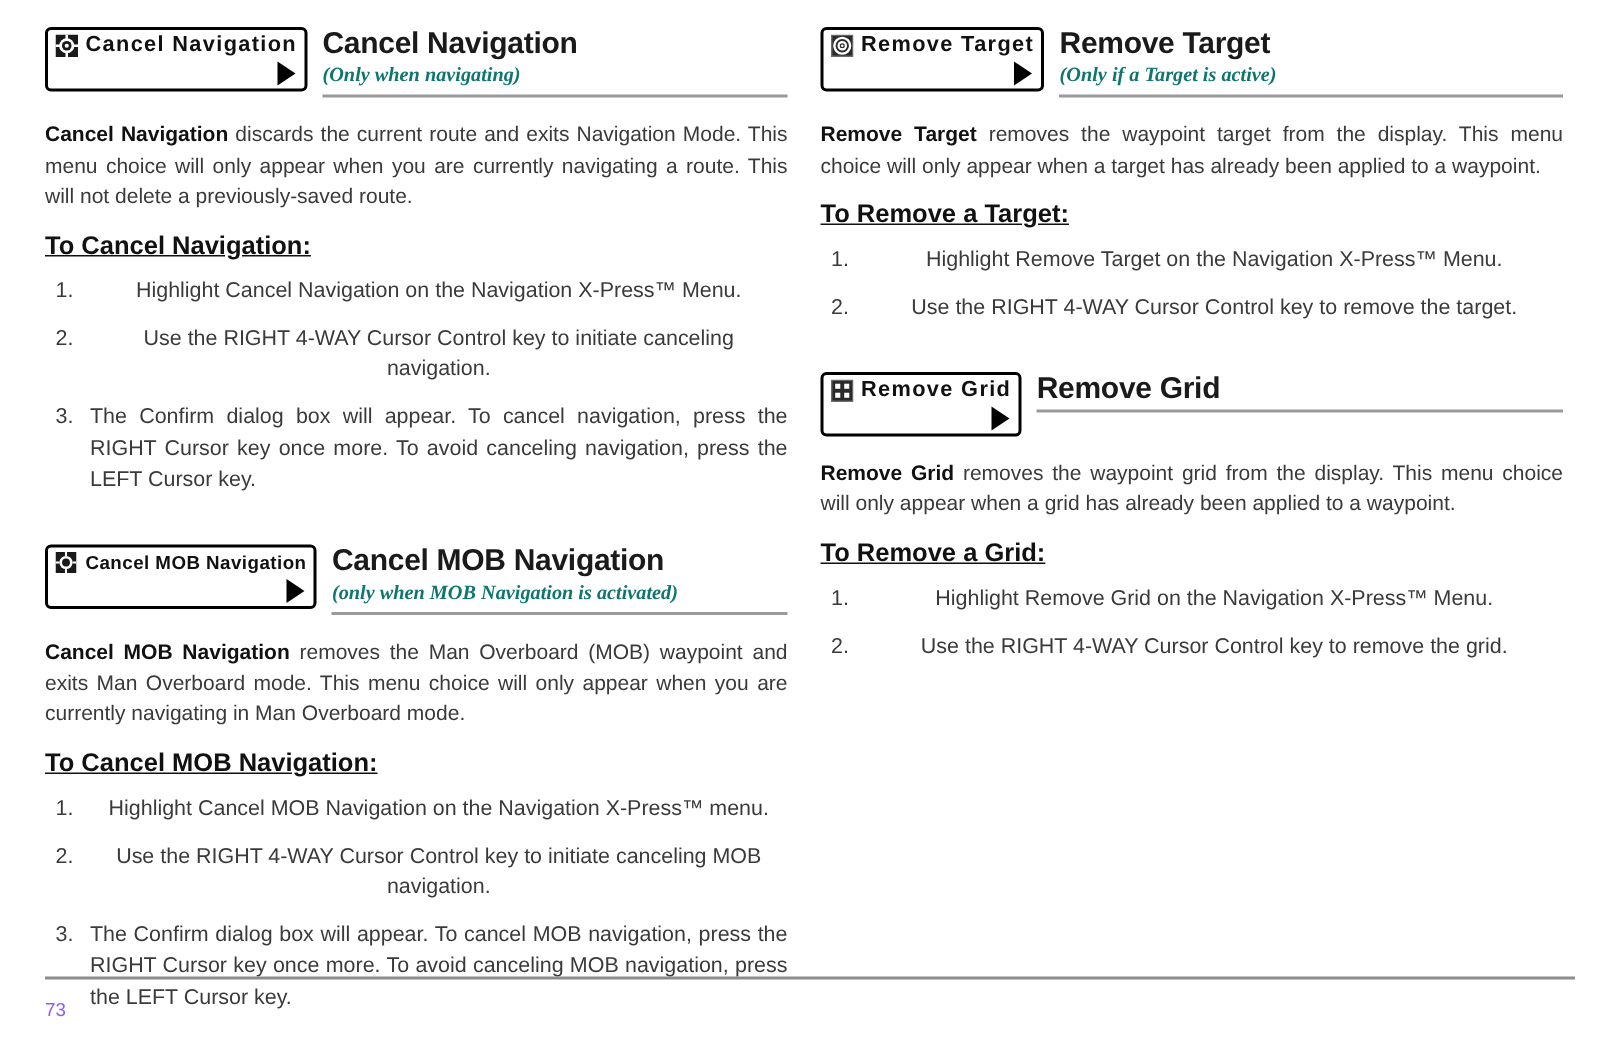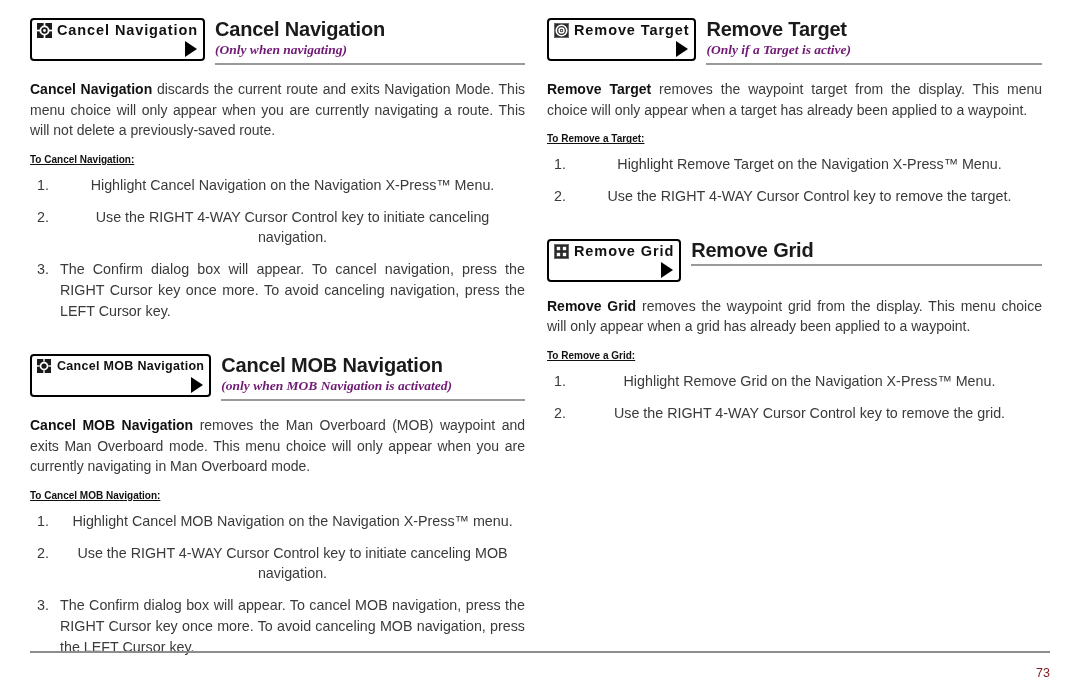--- a/index.html
+++ b/index.html
@@ -107,21 +107,21 @@
     line-height: 1.08;
     color: #1a1a1a;
     letter-spacing: -0.2px;
     margin: 0 0 2px 0;
   }
   .head-sub {
     font-family: "Liberation Serif", serif;
     font-style: italic;
     font-weight: bold;
     font-size: 13.5px;
-    color: #701a75;
+    color: #0f766e;
     margin: 0 0 6px 0;
     line-height: 1.1;
   }
   .head-rule {
     height: 2px;
     background: #9a9a9a;
     width: 100%;
   }
 
   
@@ -134,21 +134,21 @@
     text-align: justify;
   }
   p.body-text b {
     color: #111111;
     font-weight: bold;
   }
 
   .sub-head {
     font-family: "Liberation Sans", sans-serif;
     font-weight: bold;
-    font-size: 10px;
+    font-size: 17px;
     color: #111111;
     text-decoration: underline;
     margin: 0 0 10px 0;
   }
 
   ol.steps {
     list-style: none;
     margin: 0 0 14px 0;
     padding: 0;
   }
@@ -187,24 +187,24 @@
     right: 30px;
     bottom: 18px;
     width: 1020px;
   }
   .footer-rule {
     height: 2px;
     background: #8d8d8d;
     width: 100%;
   }
   .page-number {
-    text-align: right;
+    text-align: left;
     font-family: "Liberation Sans", sans-serif;
     font-size: 12.5px;
-    color: #7f1d1d;
+    color: #8b5cf6;
     margin-top: 13px;
   }
 </style>
 </head>
 <body>
 
 <div class="page">
 
   <div class="columns">
 

